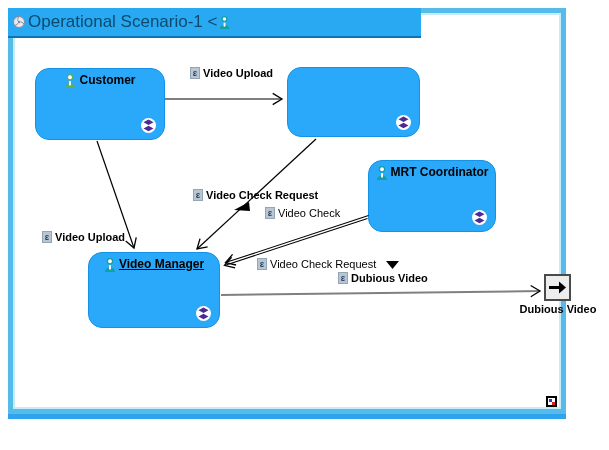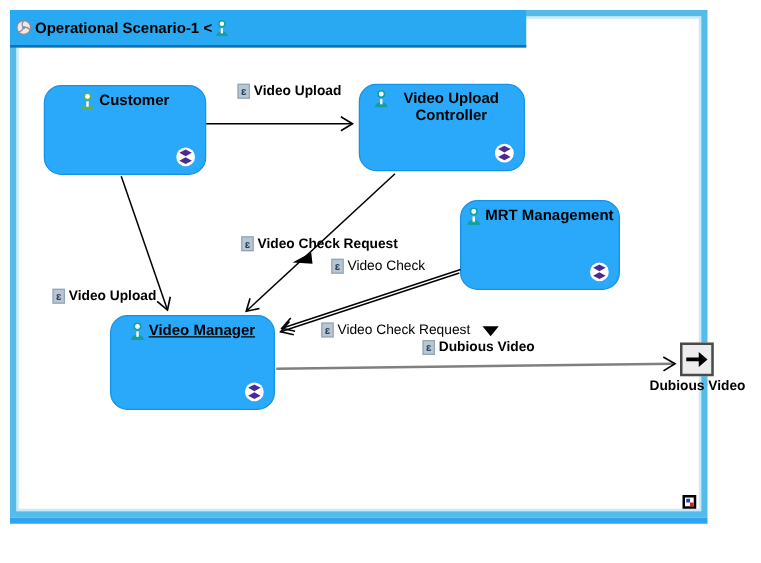--- a/index.html
+++ b/index.html
@@ -27,21 +27,21 @@
   .corner-marker .b{position:absolute;left:1px;top:1px;width:3px;height:3px;background:#2244cc;}
   .corner-marker .r{position:absolute;left:4px;top:4px;width:3px;height:3px;background:#e02020;}
 
   
   .titlebar{
     position:absolute;left:8px;top:8px;width:413px;height:30px;
     background:#29a9f2;border-bottom:2px solid #0d72b8;
     display:flex;align-items:center;gap:2px;padding:0 4px;box-sizing:border-box;
     z-index:20;
   }
-  .titlebar .t-text{font-size:12px;font-weight:bold;color:#000000;white-space:nowrap;}
+  .titlebar .t-text{font-size:17px;font-weight:normal;color:#0c4a6e;white-space:nowrap;}
 
   
   .node{
     position:absolute;background:#2aa9fa;border:1px solid #1492e6;border-radius:14px;
     box-sizing:border-box;z-index:10;
   }
   .node .node-title{
     display:flex;justify-content:center;align-items:flex-start;gap:3px;
     padding-top:5px;font-size:12px;font-weight:bold;color:#000;text-align:center;line-height:1.15;
   }
@@ -149,48 +149,38 @@
   </div>
   <div class="decorator">
     <svg width="11" height="13" viewBox="0 0 11 13">
       <polygon points="5.5,0.5 10.5,3.2 5.5,5.9 0.5,3.2" fill="#4b2a91"></polygon>
       <polygon points="5.5,6.8 10.5,9.5 5.5,12.2 0.5,9.5" fill="#4b2a91"></polygon>
     </svg>
   </div>
 </div>
 
 <div class="node n-controller">
-  <div class="node-title">
-    <span style="display:inline-flex;">
-      <svg width="12" height="14" viewBox="0 0 11 13">
-        <circle cx="5.5" cy="3" r="2.4" fill="#ffffff" stroke="#12a0a0" stroke-width="1.2"></circle>
-        <path d="M0.8,13 C0.8,7.8 10.2,7.8 10.2,13 Z" fill="#12a0a0"></path>
-        <rect x="4.6" y="6.6" width="1.8" height="4" fill="#ffffff"></rect>
-      </svg>
-    </span>
-    <span>Video Upload Controller</span>
-  </div>
   <div class="decorator">
     <svg width="11" height="13" viewBox="0 0 11 13">
       <polygon points="5.5,0.5 10.5,3.2 5.5,5.9 0.5,3.2" fill="#4b2a91"></polygon>
       <polygon points="5.5,6.8 10.5,9.5 5.5,12.2 0.5,9.5" fill="#4b2a91"></polygon>
     </svg>
   </div>
 </div>
 
 <div class="node n-mrt">
   <div class="node-title">
     <span style="display:inline-flex;">
       <svg width="12" height="14" viewBox="0 0 11 13">
         <circle cx="5.5" cy="3" r="2.4" fill="#ffffff" stroke="#12a0a0" stroke-width="1.2"></circle>
         <path d="M0.8,13 C0.8,7.8 10.2,7.8 10.2,13 Z" fill="#12a0a0"></path>
         <rect x="4.6" y="6.6" width="1.8" height="4" fill="#ffffff"></rect>
       </svg>
     </span>
-    <span>MRT Management</span>
+    <span>MRT Coordinator</span>
   </div>
   <div class="decorator">
     <svg width="11" height="13" viewBox="0 0 11 13">
       <polygon points="5.5,0.5 10.5,3.2 5.5,5.9 0.5,3.2" fill="#4b2a91"></polygon>
       <polygon points="5.5,6.8 10.5,9.5 5.5,12.2 0.5,9.5" fill="#4b2a91"></polygon>
     </svg>
   </div>
 </div>
 
 <div class="node n-manager">

